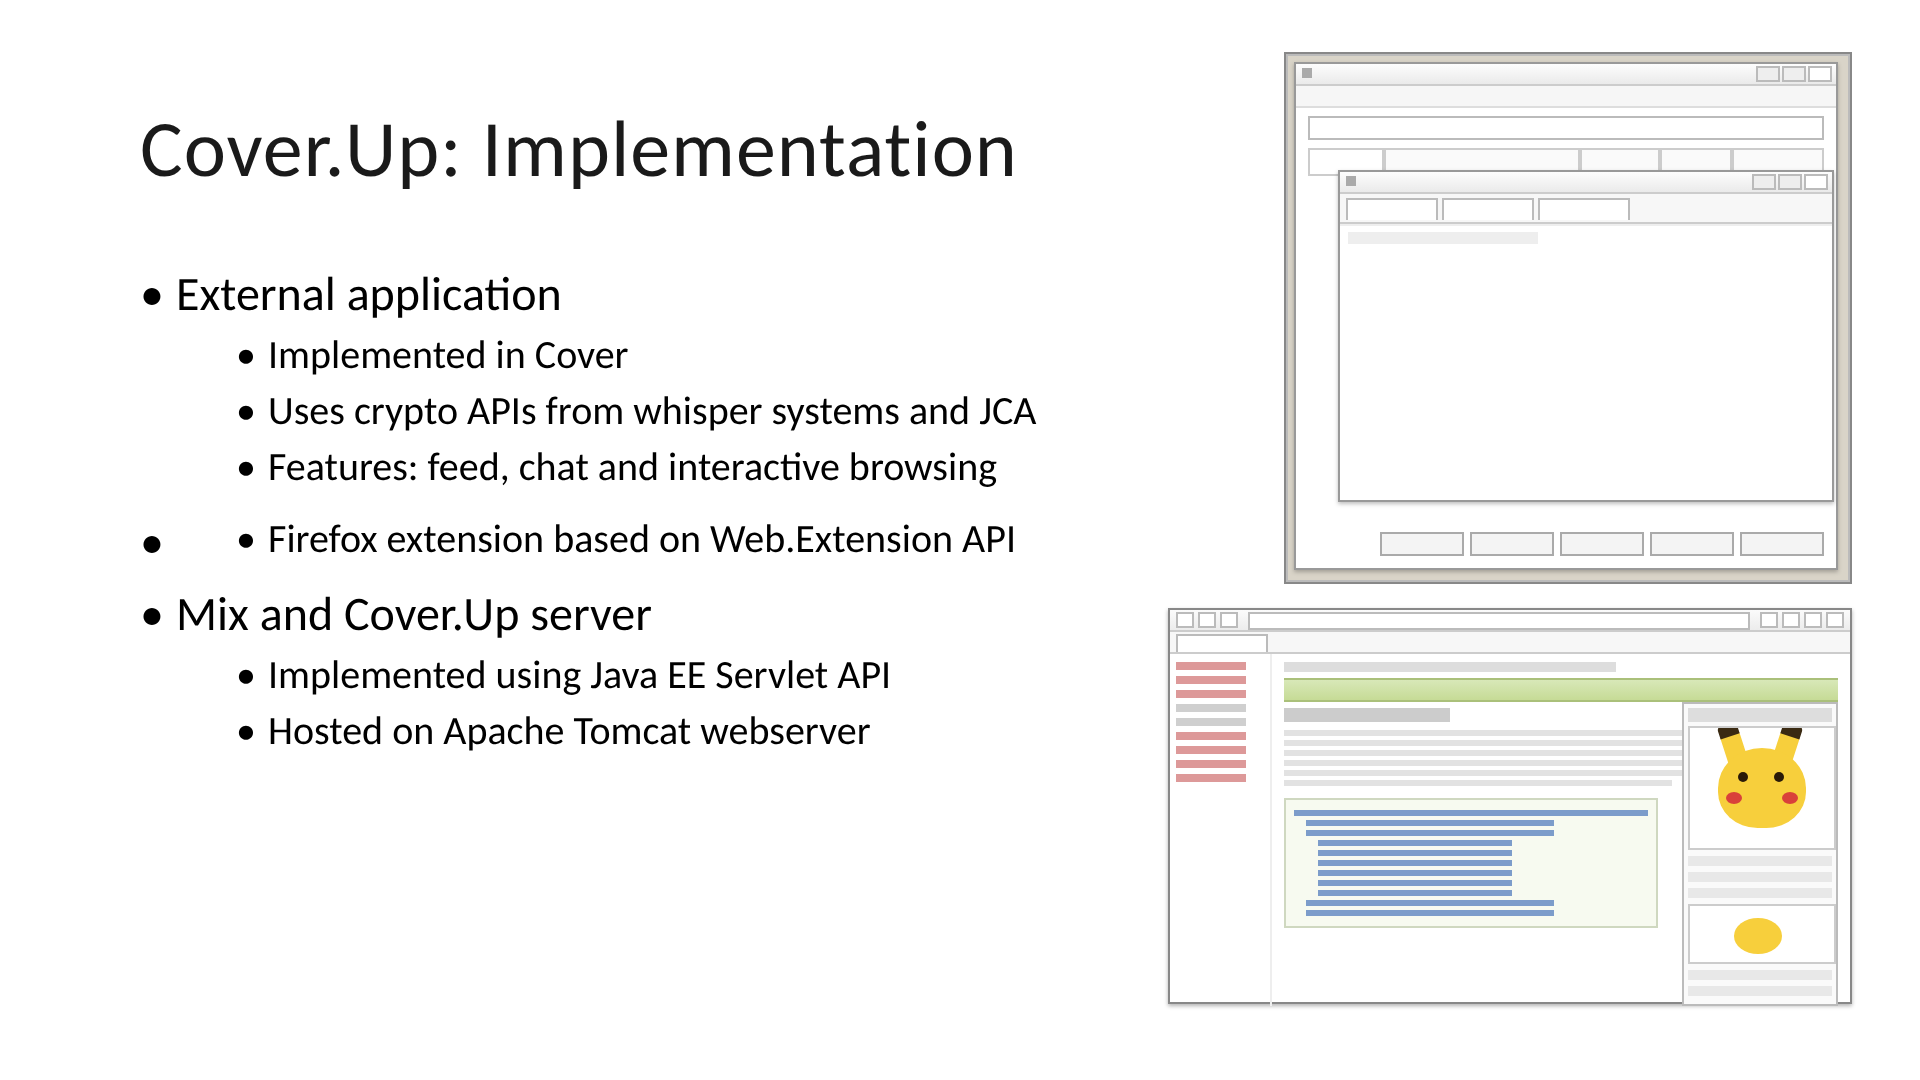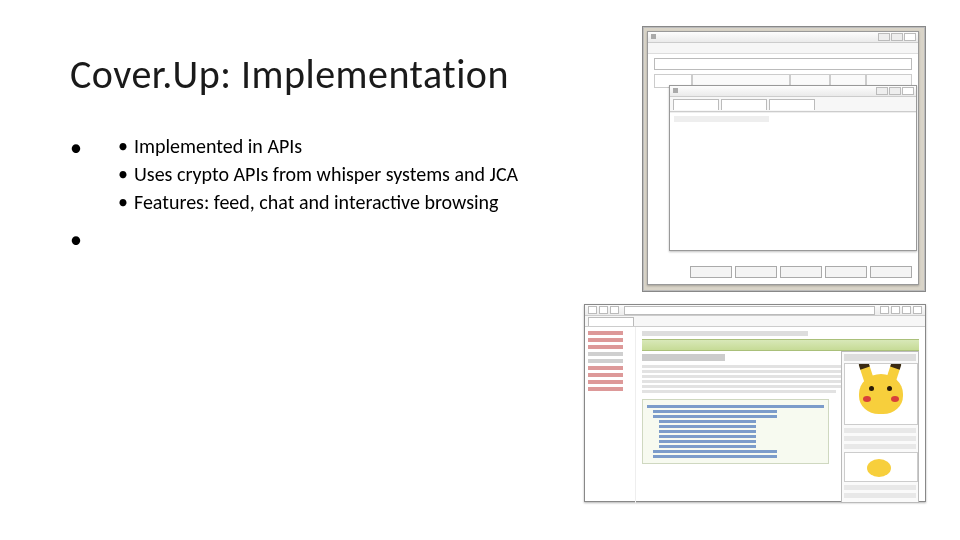--- a/index.html
+++ b/index.html
@@ -252,27 +252,38 @@
 </style>
 </head>
 <body>
 
 <div class="slide">
 
   <div class="title">Cover.Up: Implementation</div>
 
   <ul class="outer">
     <li>
+      <span>External application</span>
       <ul class="inner">
-        <li>Implemented in APIs</li>
+        <li>Implemented in Cover</li>
         <li>Uses crypto APIs from whisper systems and JCA</li>
         <li>Features: feed, chat and interactive browsing</li>
       </ul>
     </li>
     <li>
+      <ul class="inner">
+        <li>Firefox extension based on Web.Extension API</li>
+      </ul>
+    </li>
+    <li>
+      <span>Mix and Cover.Up server</span>
+      <ul class="inner">
+        <li>Implemented using Java EE Servlet API</li>
+        <li>Hosted on Apache Tomcat webserver</li>
+      </ul>
     </li>
   </ul>
 
   <div class="shot-top">
     <div class="win win1">
       <div class="titlebar">
         <div class="btn"></div>
         <div class="btn"></div>
         <div class="btn close"></div>
       </div>

